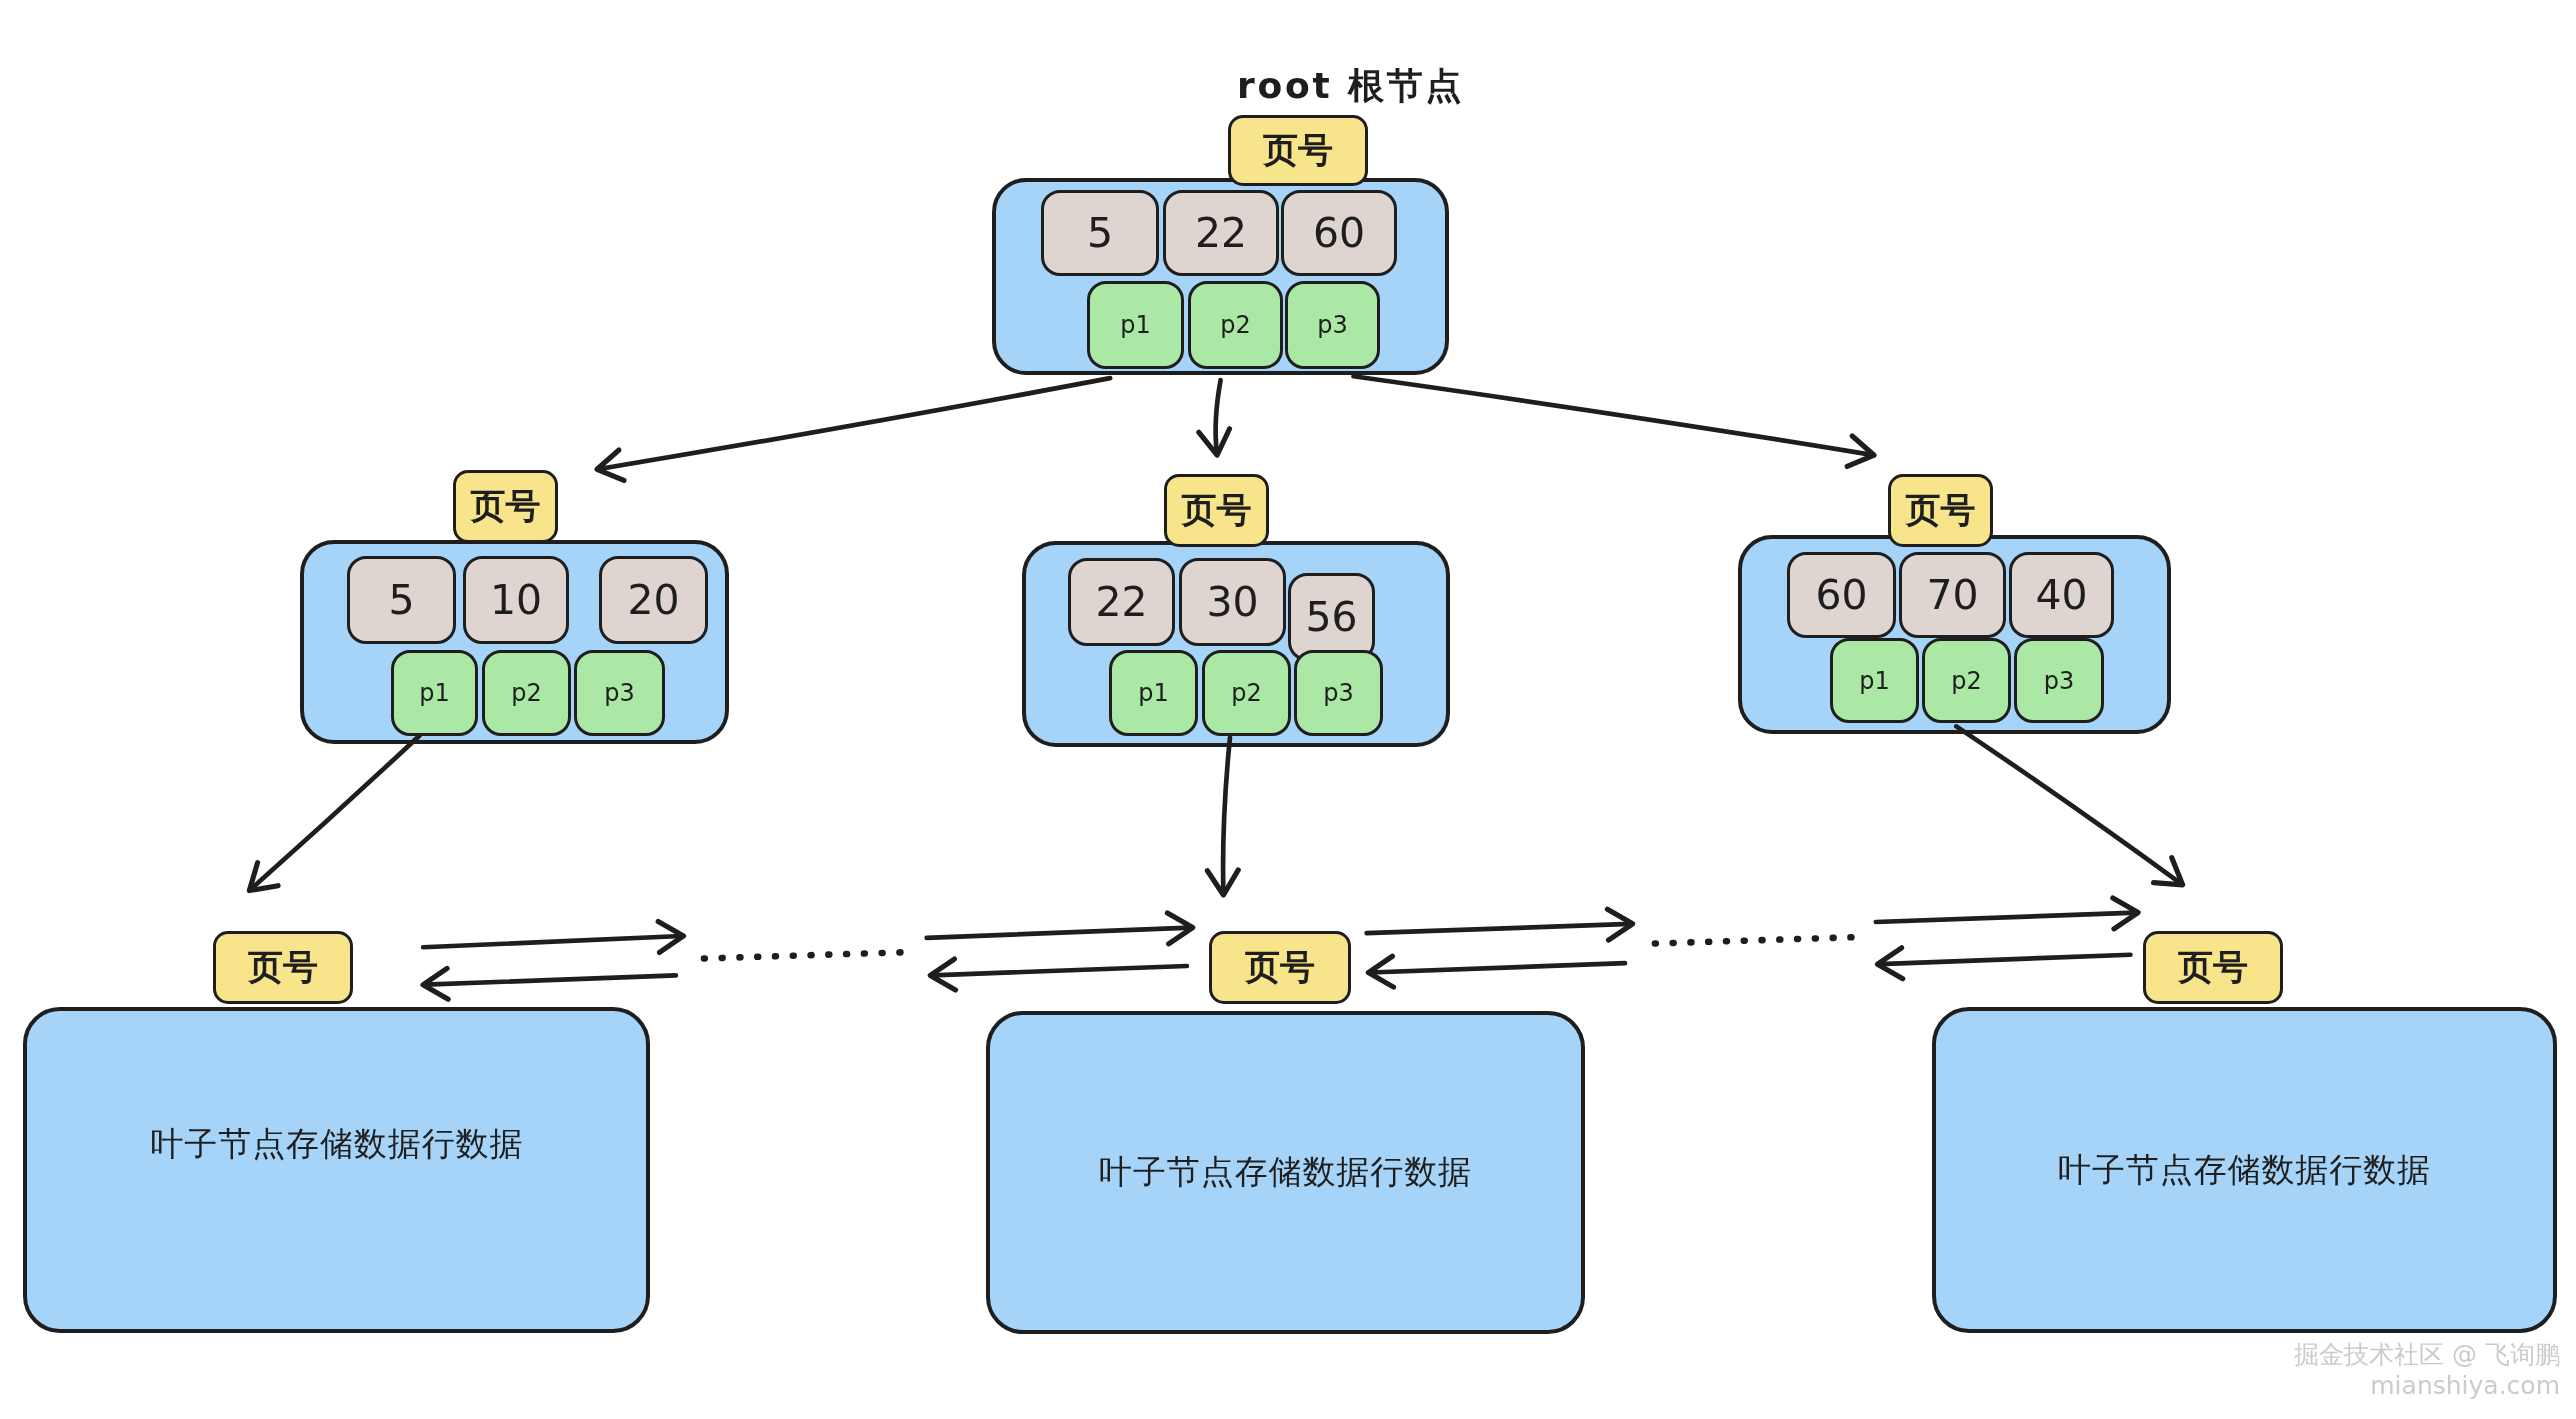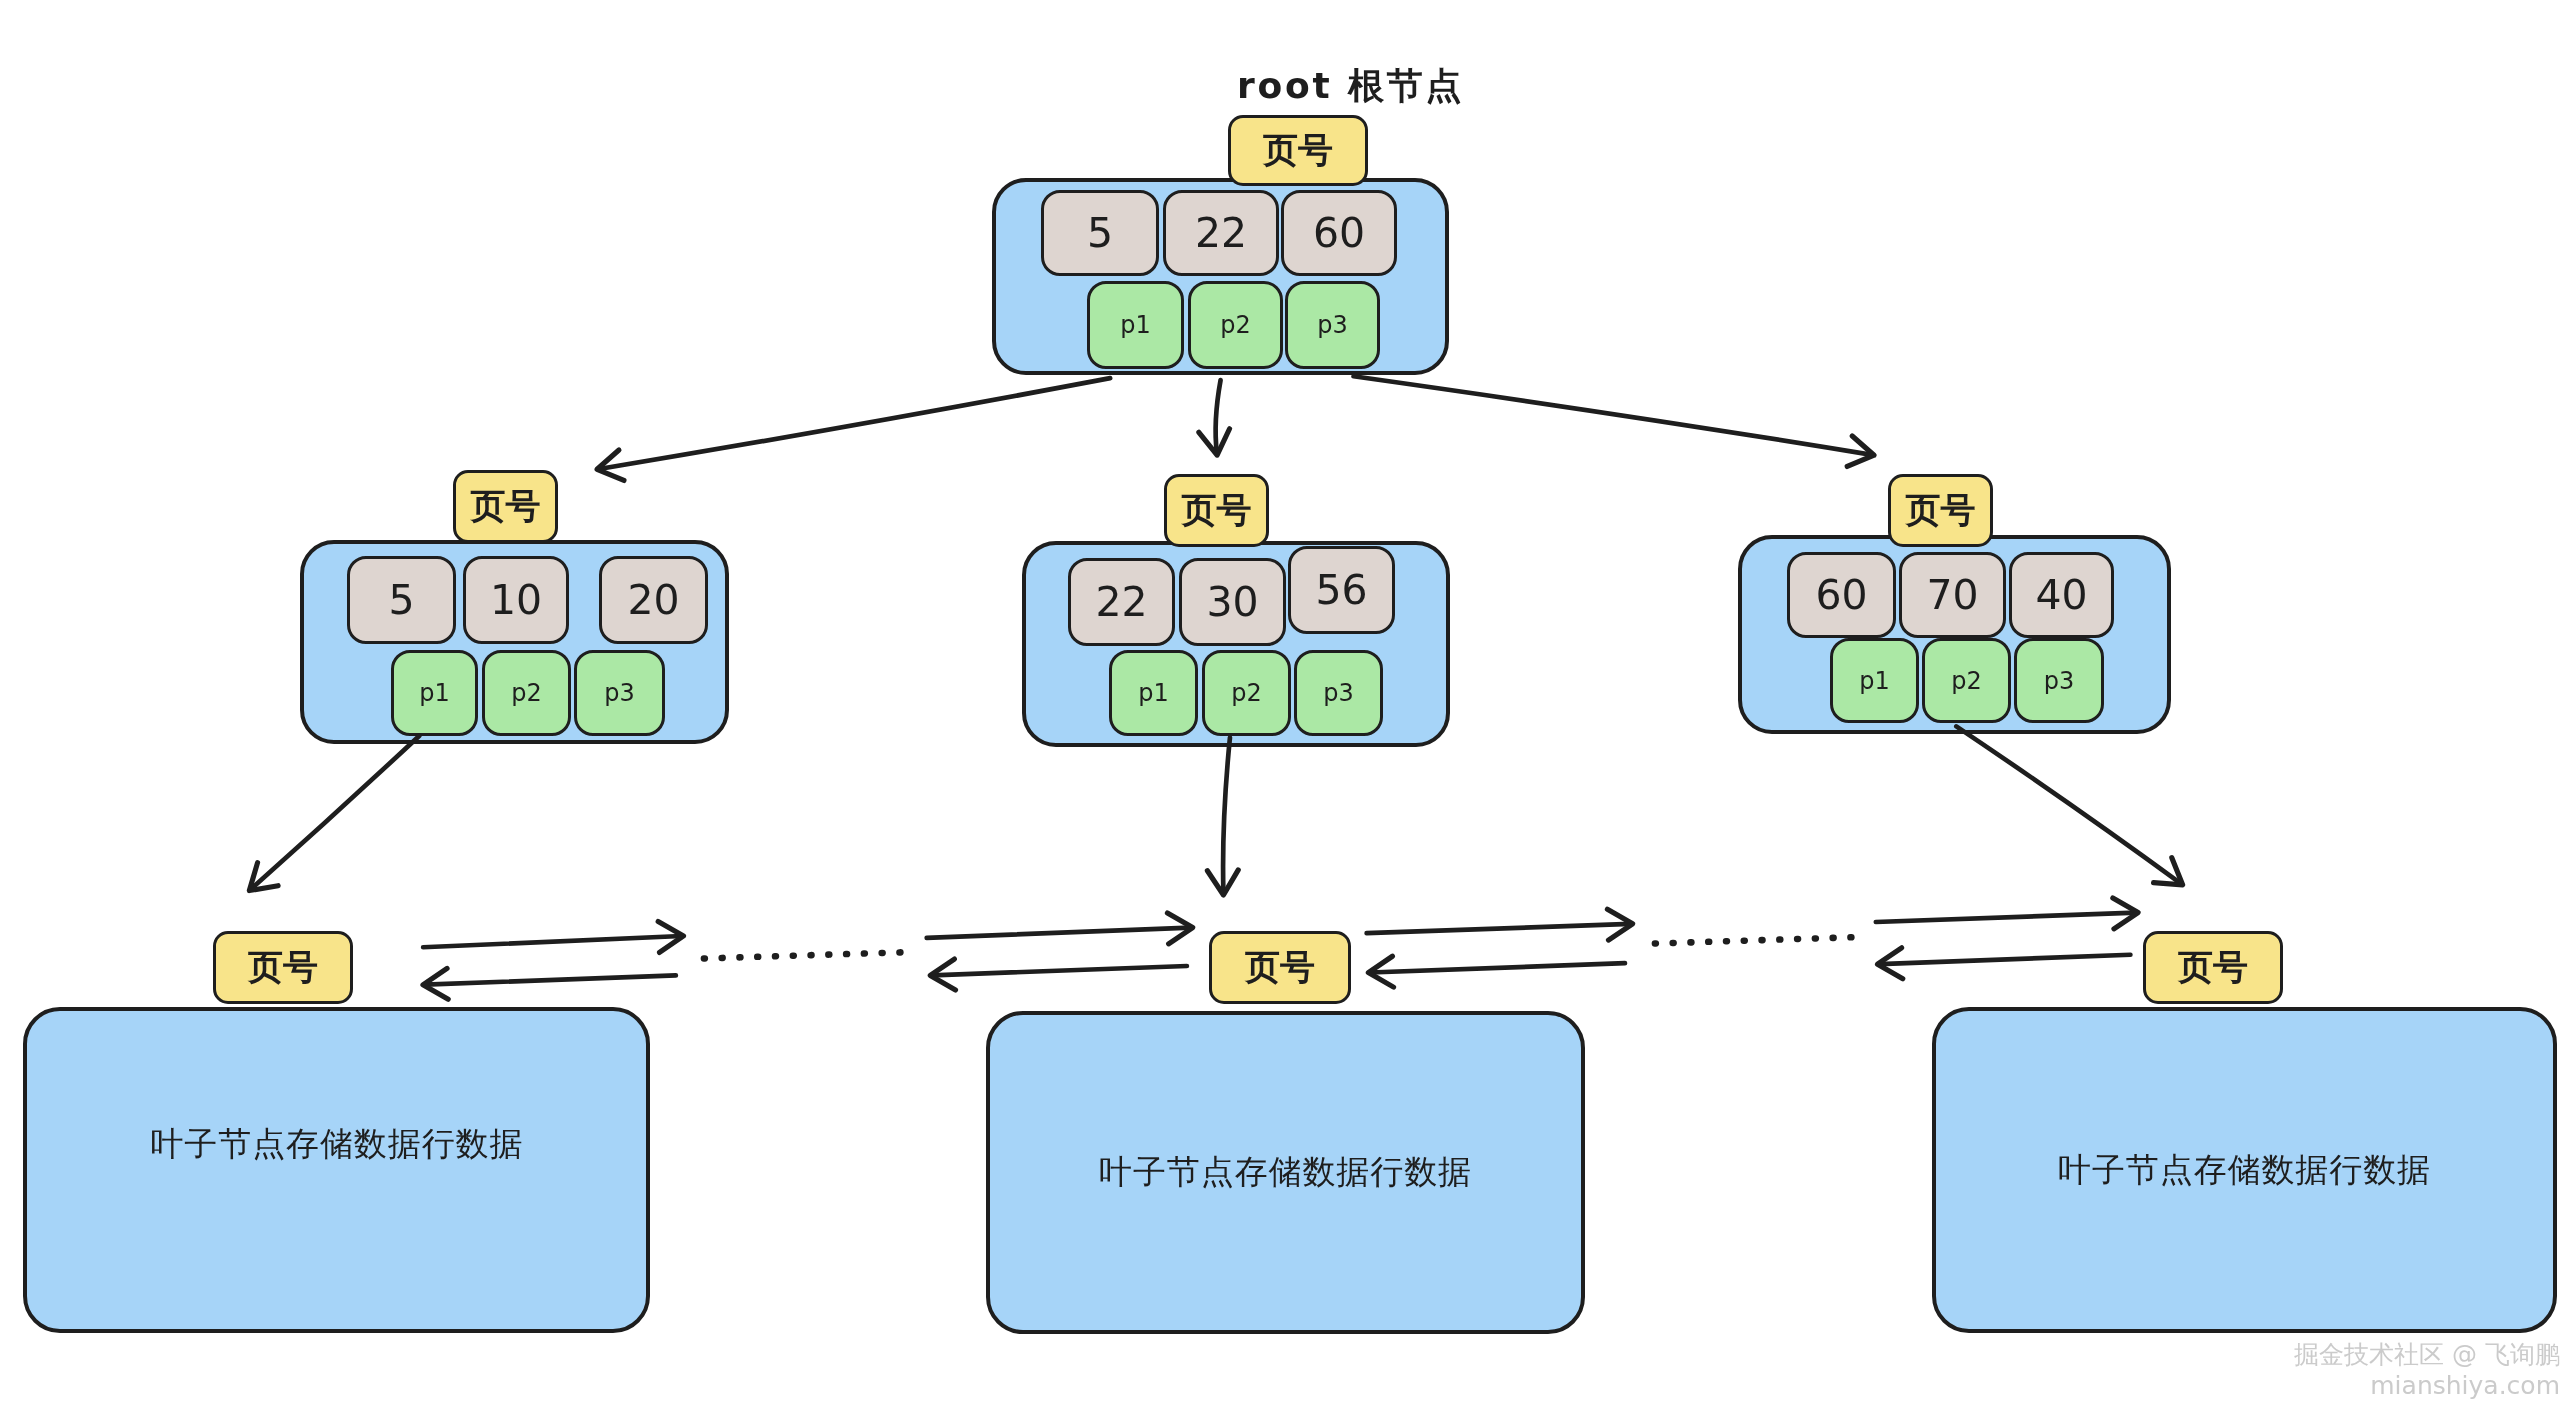--- a/index.html
+++ b/index.html
@@ -149,21 +149,21 @@
   <div class="cell key" style="left:159px;top:12px;width:106px;height:88px;">10</div>
   <div class="cell key" style="left:264px;top:12px;width:109px;height:88px;margin-left:31px;">20</div>
   <div class="cell ptr" style="left:75px;top:106px;width:87px;height:86px;">p1</div>
   <div class="cell ptr" style="left:166px;top:106px;width:89px;height:86px;">p2</div>
   <div class="cell ptr" style="left:258px;top:106px;width:91px;height:86px;">p3</div>
 </div>
 
 <div class="node" style="left:1022px;top:541px;width:428px;height:206px;">
   <div class="cell key" style="left:42px;top:13px;width:107px;height:88px;">22</div>
   <div class="cell key" style="left:153px;top:13px;width:107px;height:88px;">30</div>
-  <div class="cell key" style="left:262px;top:1px;width:107px;height:88px;">56</div>
+  <div class="cell key" style="left:262px;top:28px;width:87px;height:88px;">56</div>
   <div class="cell ptr" style="left:71px;top:105px;width:89px;height:86px;">p1</div>
   <div class="cell ptr" style="left:164px;top:105px;width:89px;height:86px;">p2</div>
   <div class="cell ptr" style="left:256px;top:105px;width:89px;height:86px;">p3</div>
 </div>
 
 <div class="node" style="left:1738px;top:535px;width:433px;height:199px;">
   <div class="cell key" style="left:45px;top:13px;width:109px;height:86px;">60</div>
   <div class="cell key" style="left:157px;top:13px;width:107px;height:86px;">70</div>
   <div class="cell key" style="left:267px;top:13px;width:105px;height:86px;">40</div>
   <div class="cell ptr" style="left:76px;top:99px;width:89px;height:85px;">p1</div>

